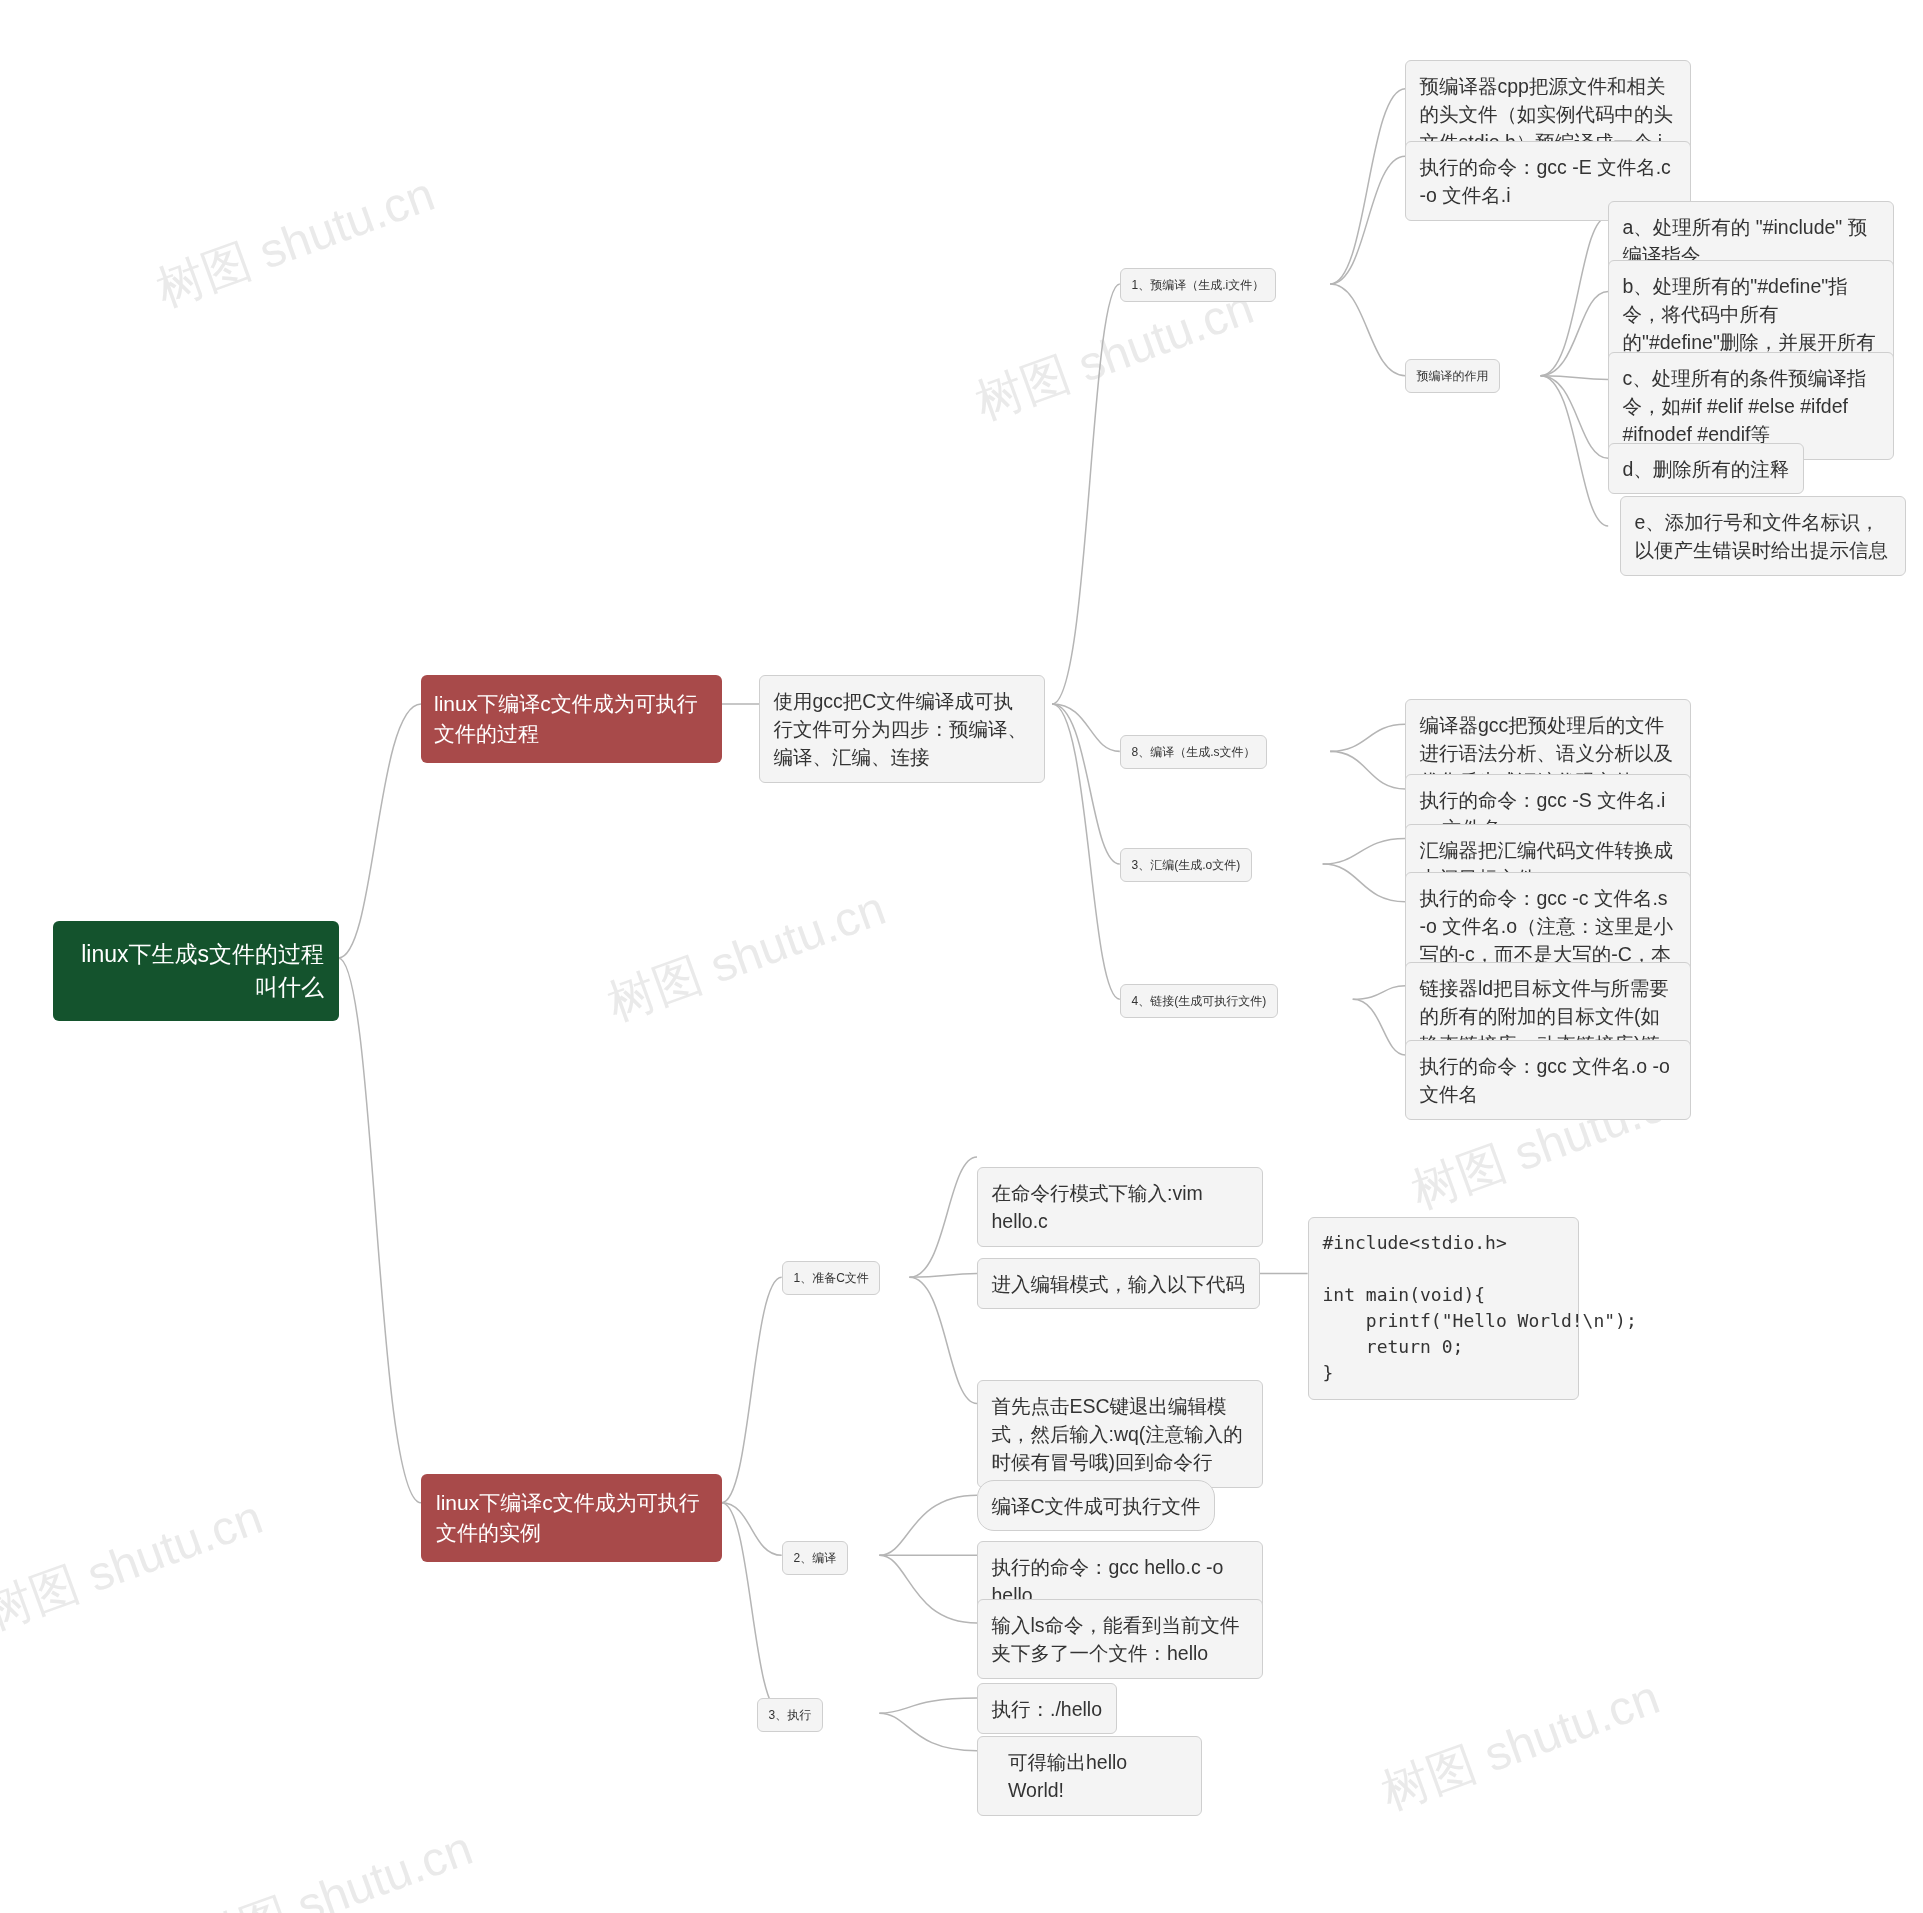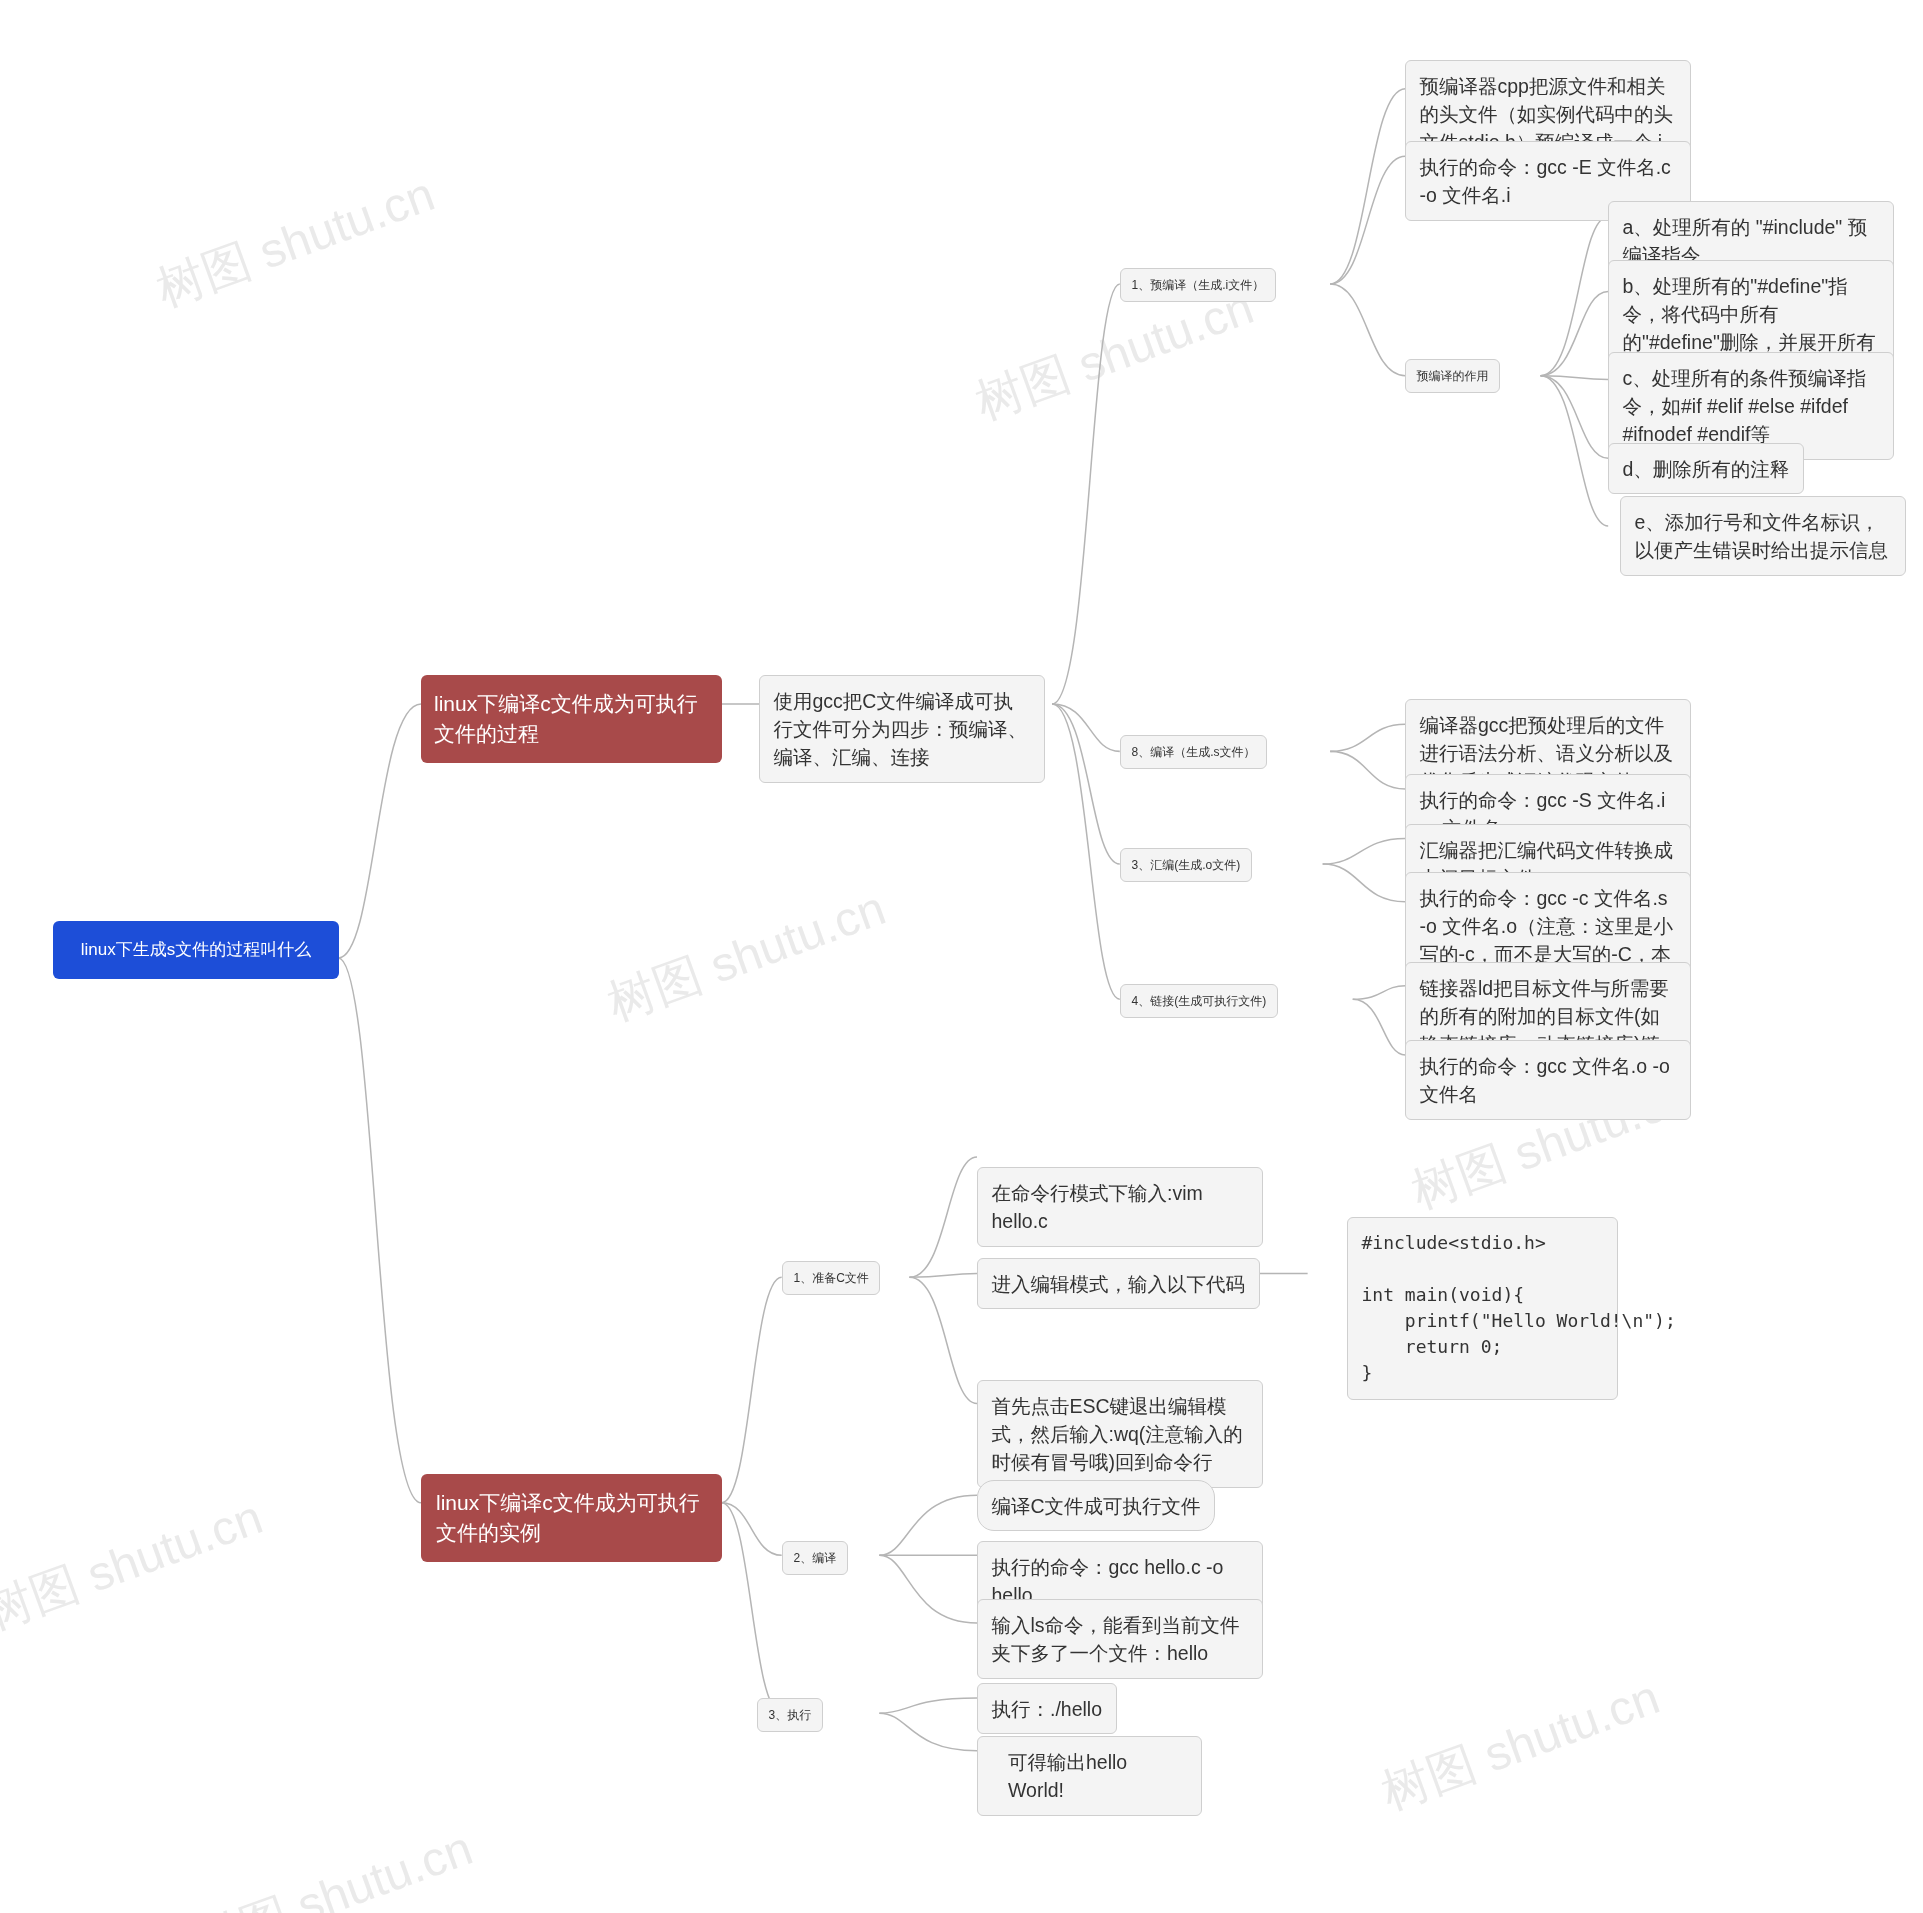--- a/index.html
+++ b/index.html
@@ -25,43 +25,43 @@
     font-family: Arial, "Microsoft YaHei", sans-serif;
   }
   .node {
     position: absolute;
     border-radius: 6px;
     padding: 10.5px 13.5px;
     font-size: 19.5px;
     line-height: 1.45;
   }
   .root {
-    background: #1d4ed8;
+    background: #14532d;
     color: #fff;
-    font-size: 17px;
-    text-align: center;
+    font-size: 23px;
+    text-align: right;
     width: 286px;
     padding: 16.5px 15px;
   }
   .branch {
     background: #a84a4a;
     color: #fff;
     font-size: 21px;
     width: 301px;
     padding: 13.5px 15px;
   }
   .leaf {
     background: #f4f4f4;
     color: #333;
     border: 0.8px solid #cfcfcf;
     max-width: 301px;
   }
   .leaf.small { font-size: 12px; max-width: 210px; padding: 7.5px 10.5px; }
   .leaf.mid { max-width: 286px; }
-  .leaf.code { font-family: "Consolas", monospace; white-space: pre; font-size: 18px; max-width: 271px; padding: 12px 13.5px; margin-left: 39px; }
+  .leaf.code { font-family: "Consolas", monospace; white-space: pre; font-size: 18px; max-width: 271px; padding: 12px 13.5px; }
   svg.connectors {
     position: absolute;
     top: 0; left: 0;
     width: 1924px;
     height: 1913px;
     pointer-events: none;
   }
   path { stroke: #b5b5b5; stroke-width: 2; fill: none; }
 </style>
 </head>

